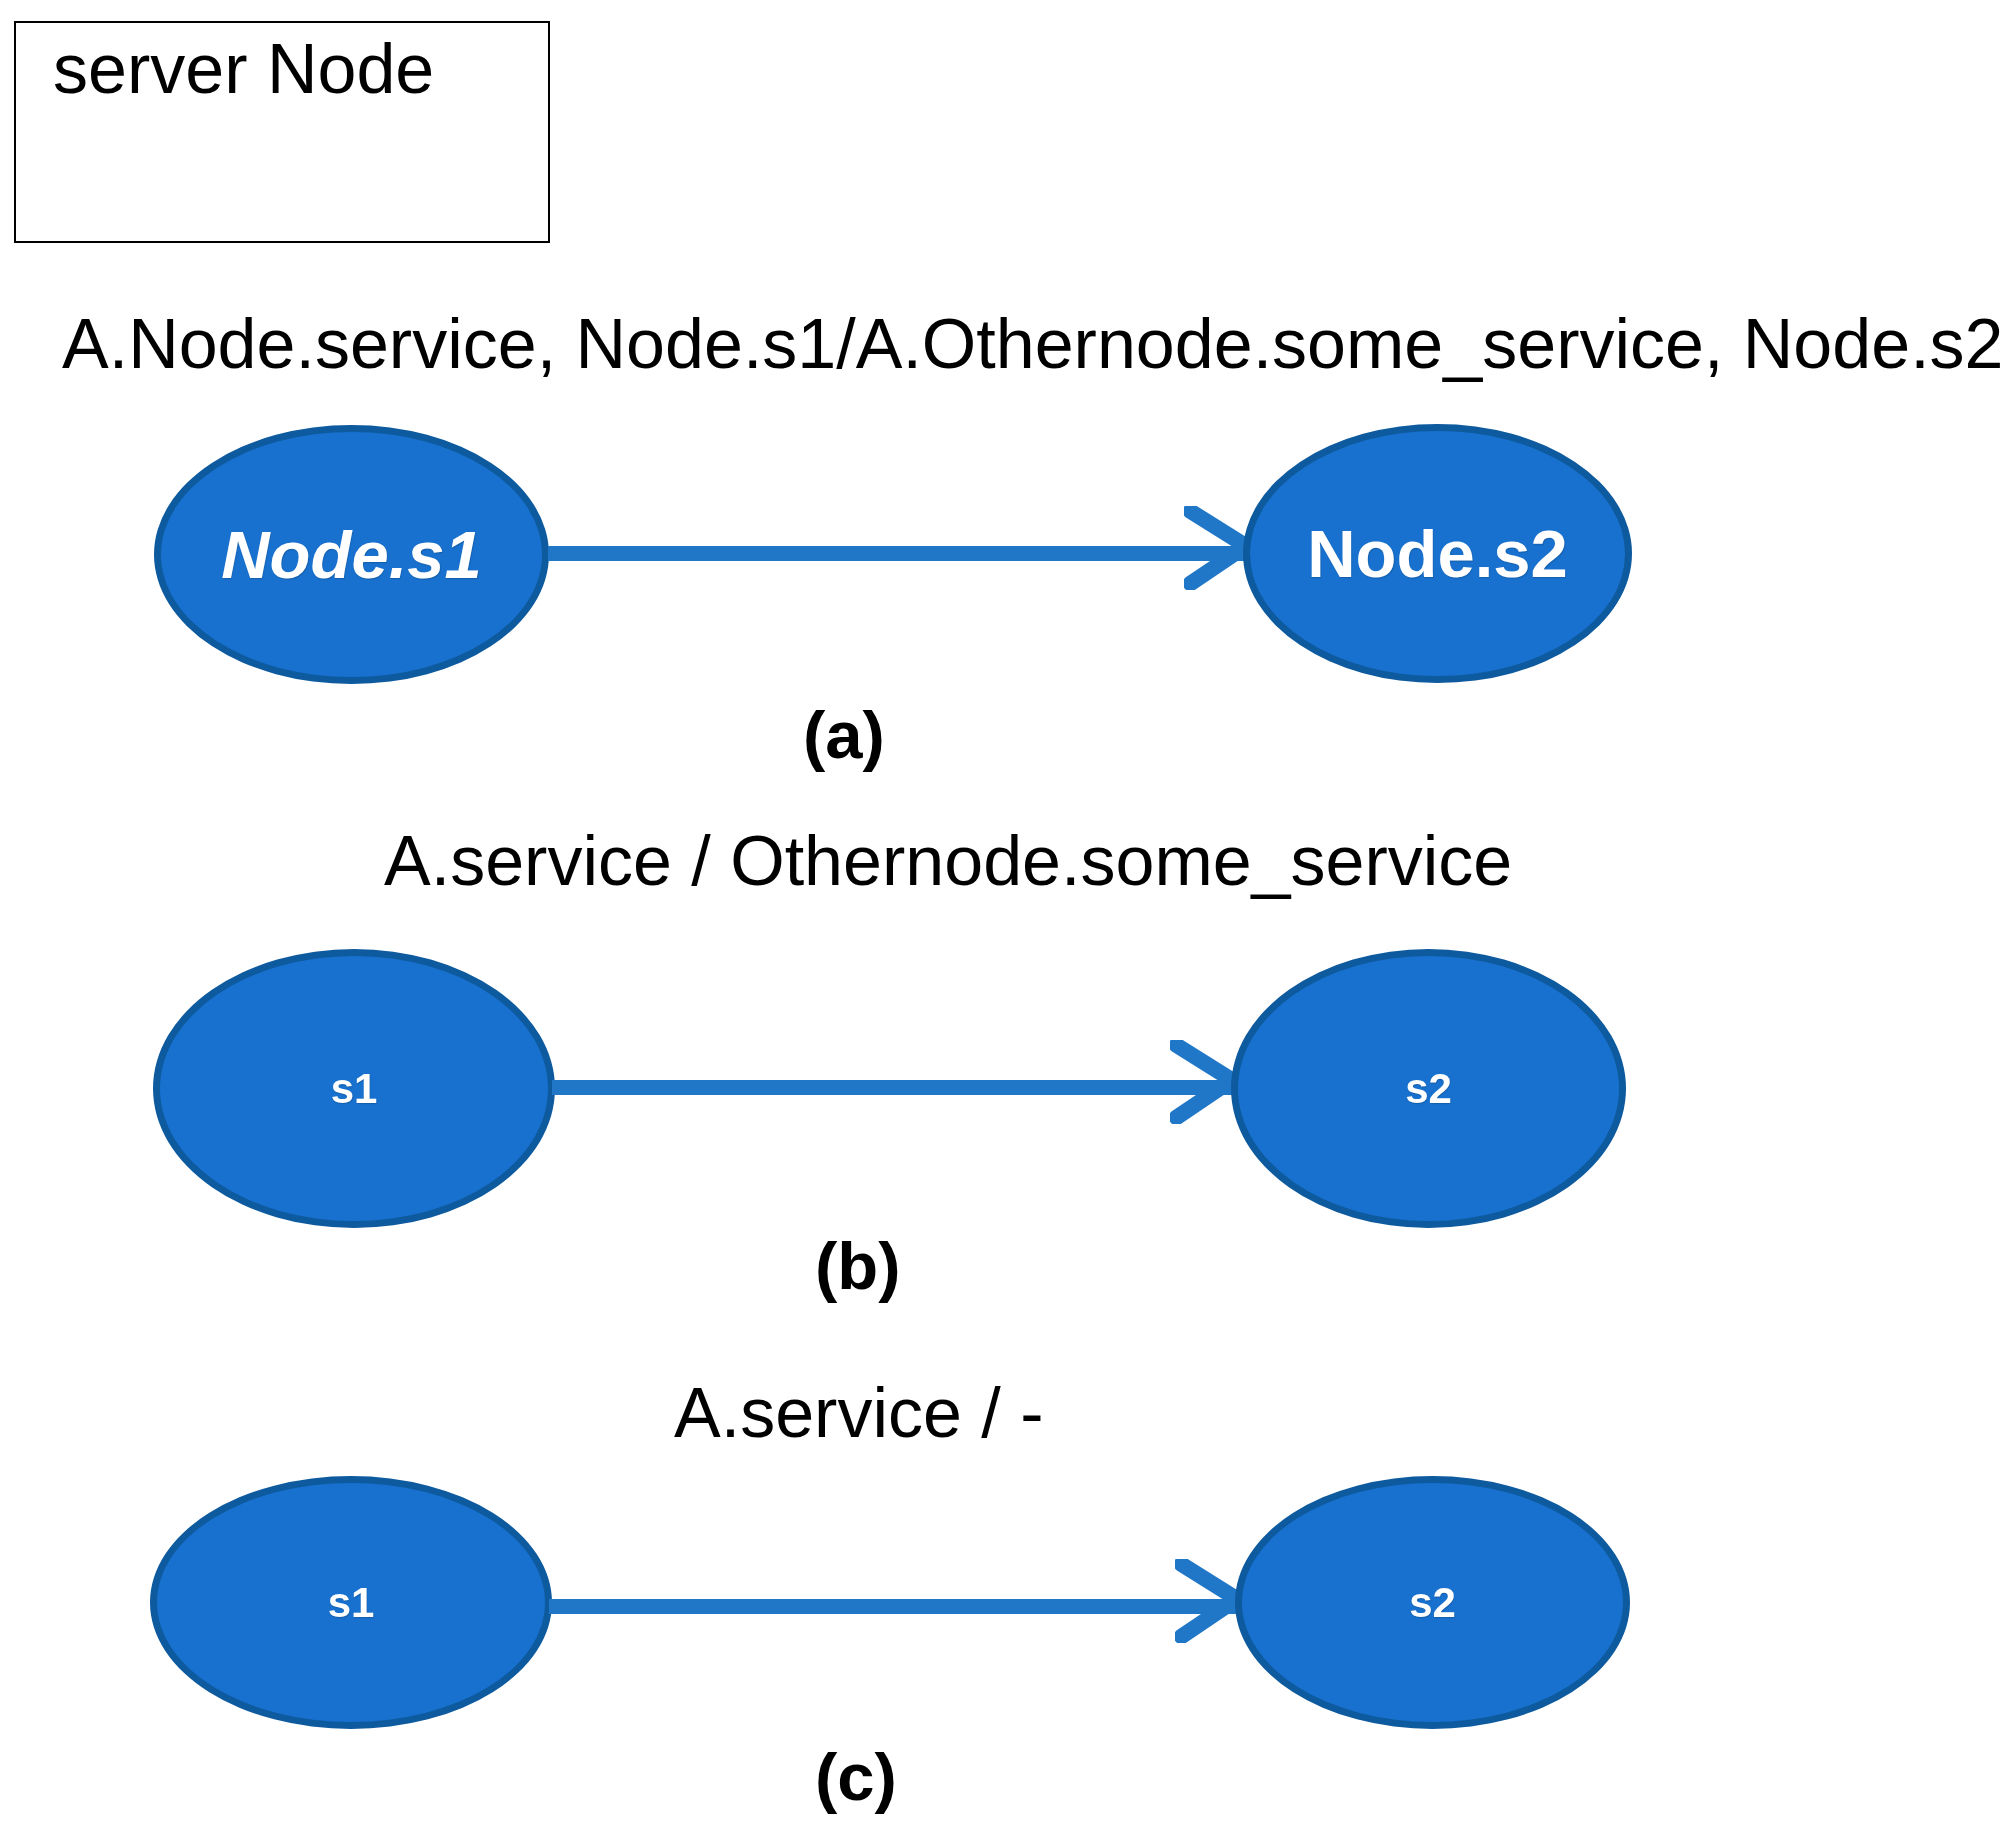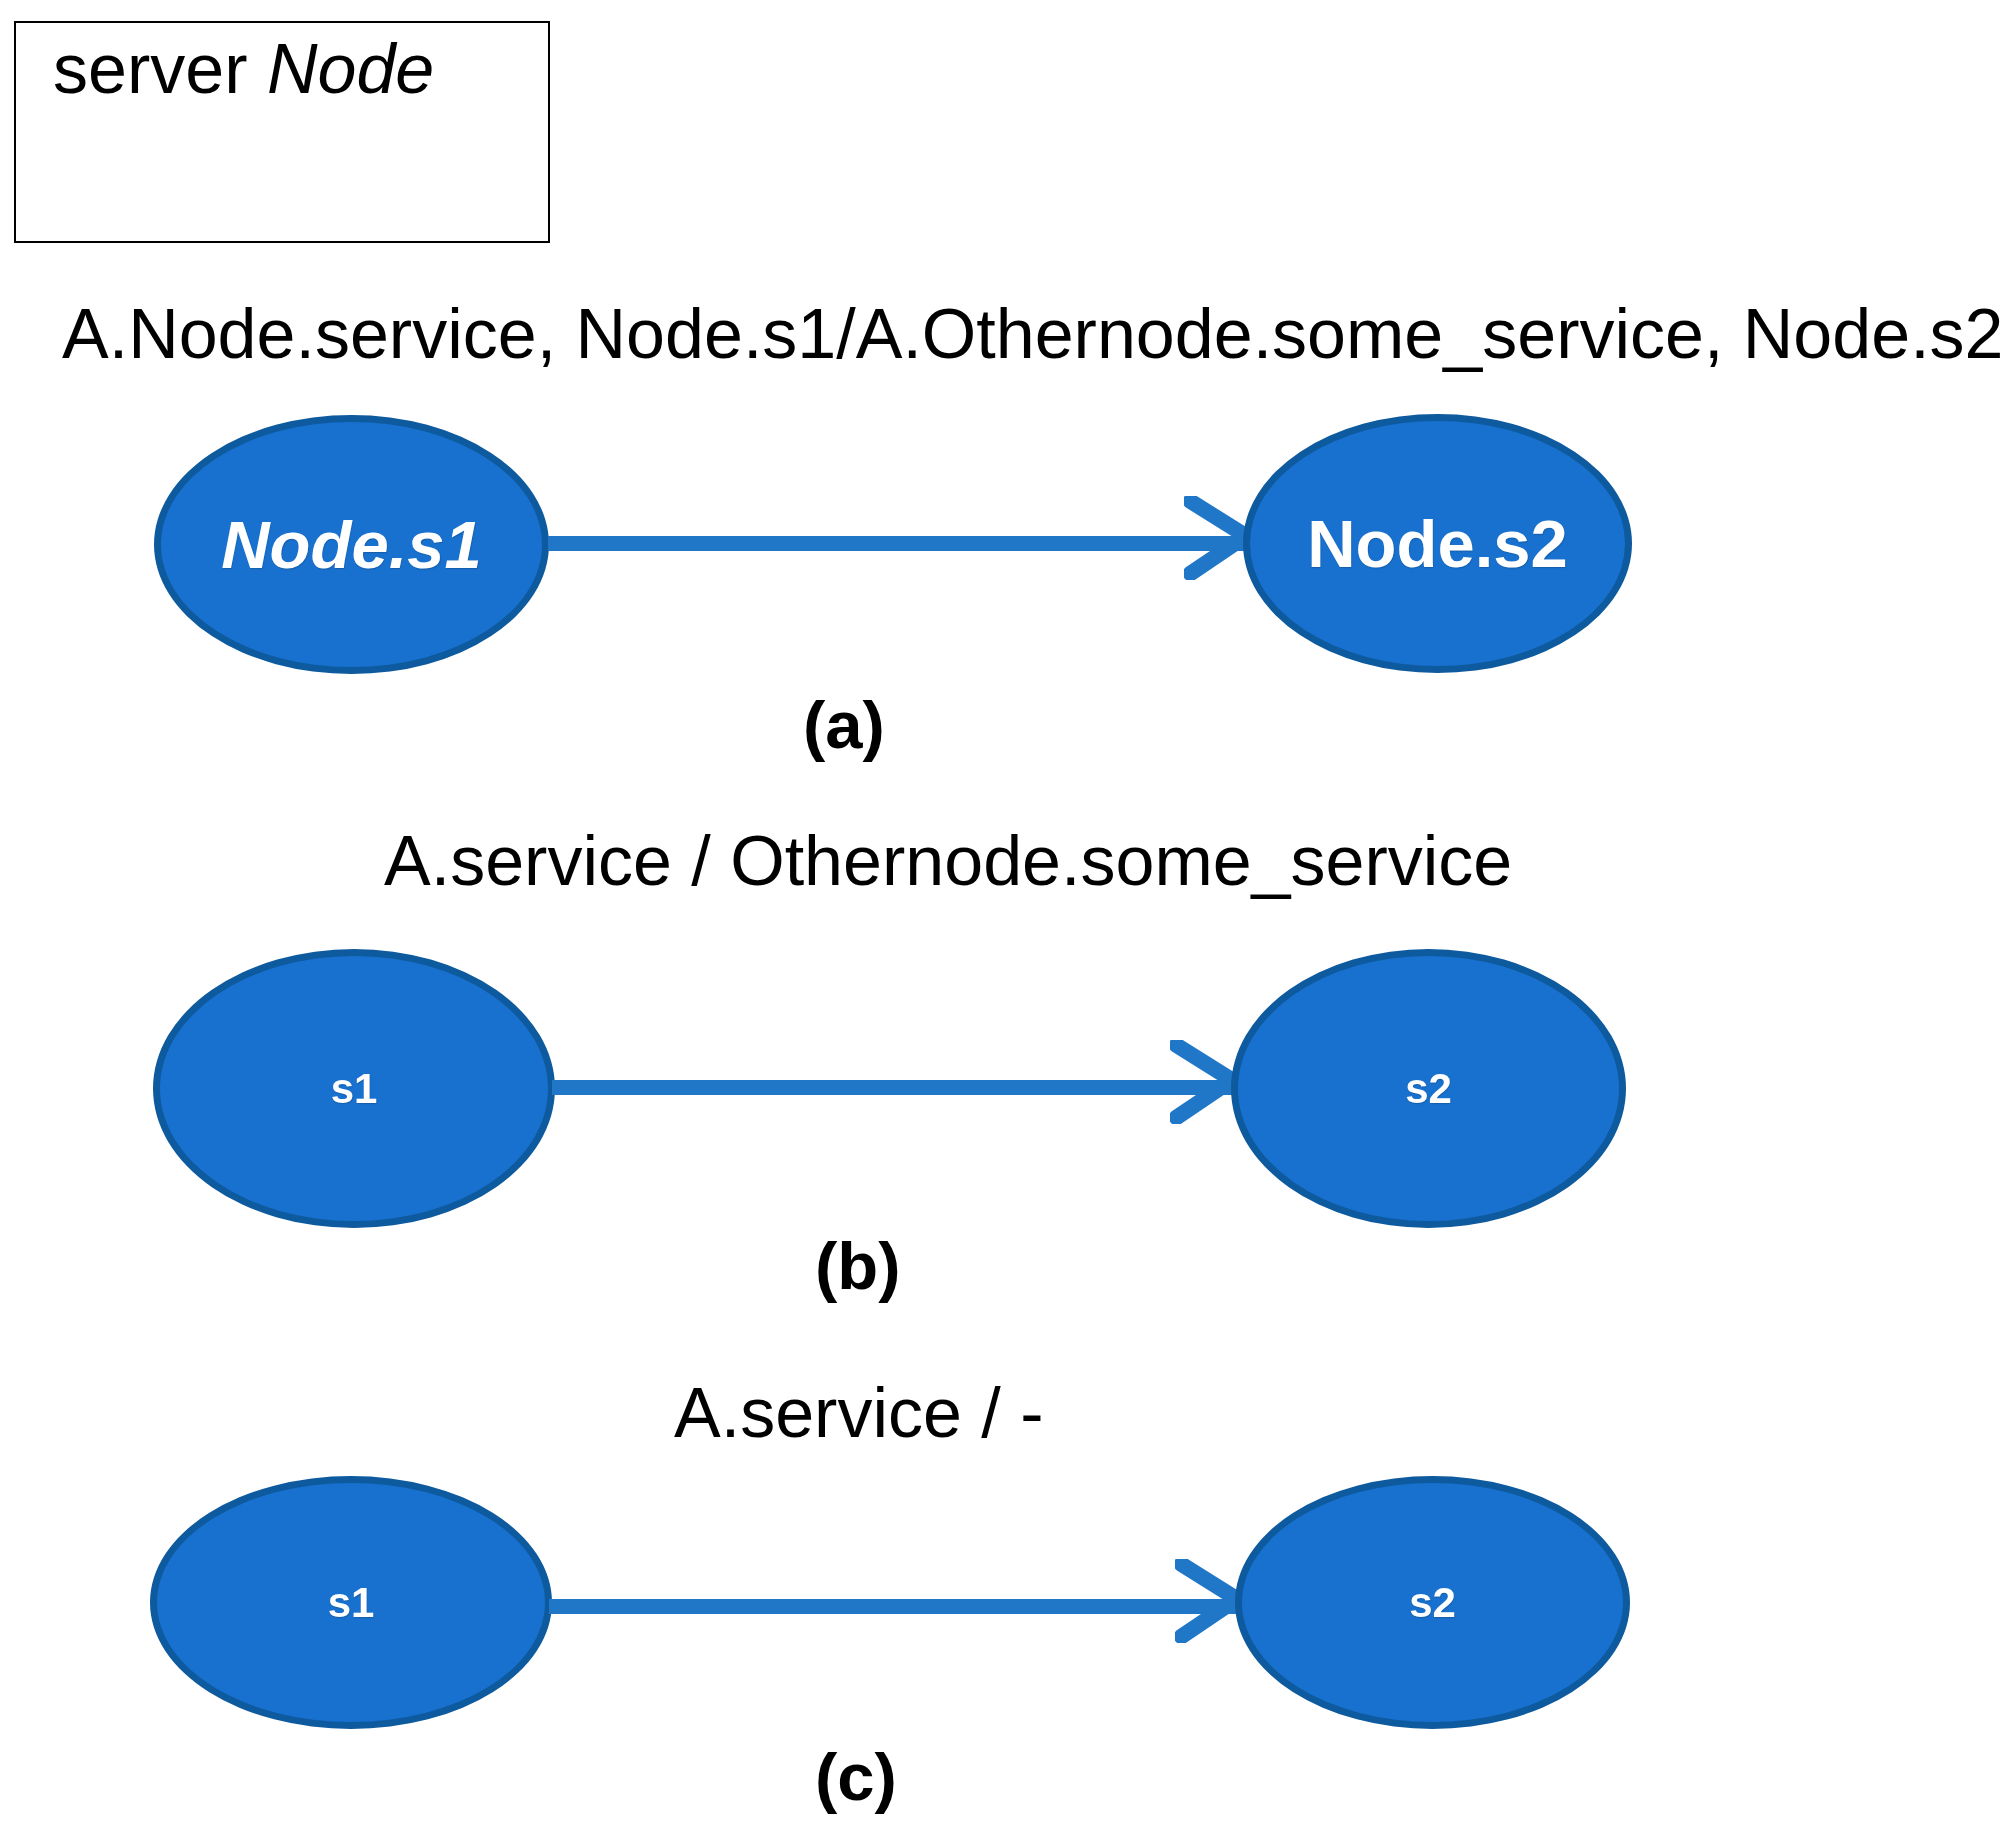--- a/index.html
+++ b/index.html
@@ -33,21 +33,20 @@
   .legend-text {
     position: absolute;
     left: 53px;
     top: 34px;
     font-size: 70px;
     line-height: 1;
     white-space: nowrap;
     color: #000000;
   }
   .legend-text .ital {
-    font-style: italic;
   }
 
   
   .panel {
     position: absolute;
     left: 0;
     width: 2015px;
   }
 
   .edge-label {
@@ -116,21 +115,21 @@
   }
 </style>
 </head>
 <body>
 
 <div id="canvas">
 
   <div class="legend-box"></div>
   <div class="legend-text"><span>server </span><span class="ital">Node</span></div>
 
-  <div class="panel" style="top:6px;height:765px;">
+  <div class="panel" style="top:16px;height:765px;">
 
     <div class="edge-label" style="left:62px; top:293px;">A.Node.service, Node.s1/A.Othernode.some_service, Node.s2</div>
 
     <div class="node" style="left:154px; top:409px; width:395px; height:259px;font-style:italic;">
       <span class="node-label">Node.s1</span>
     </div>
 
     <div class="arrow" style="left:548px; top:530px; width:698px;">
       <div class="arrow-line" style="width:698px;"></div>
       <div class="arrow-head" style="left:698px;">

